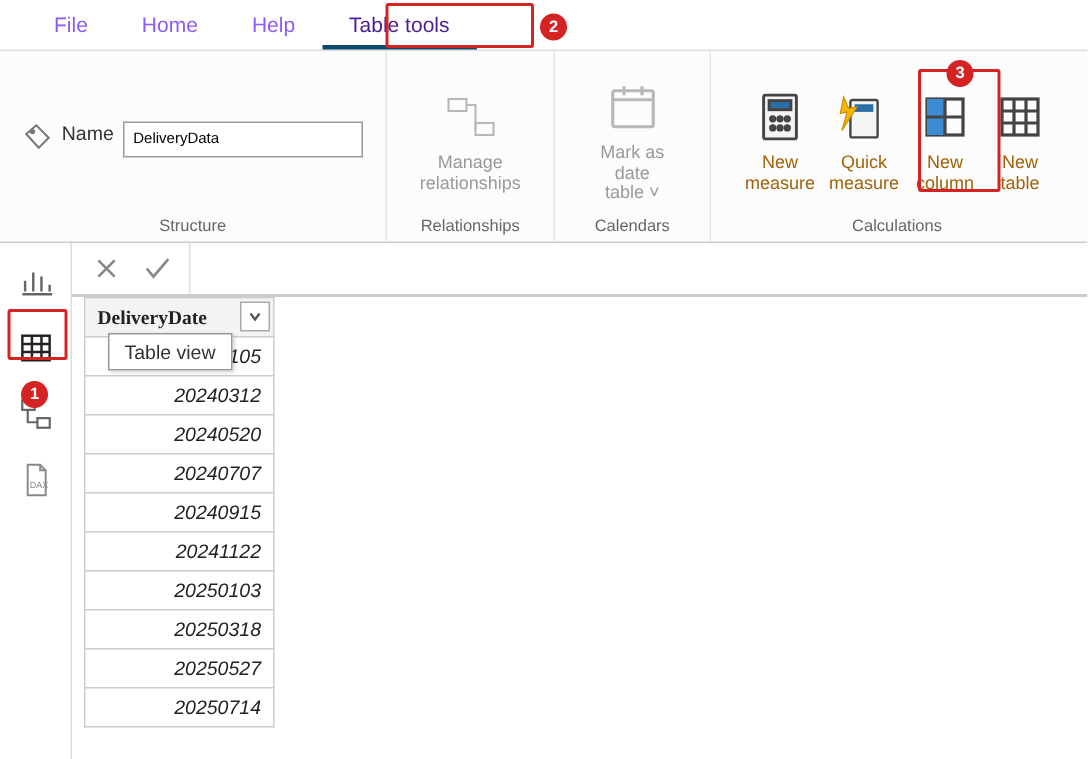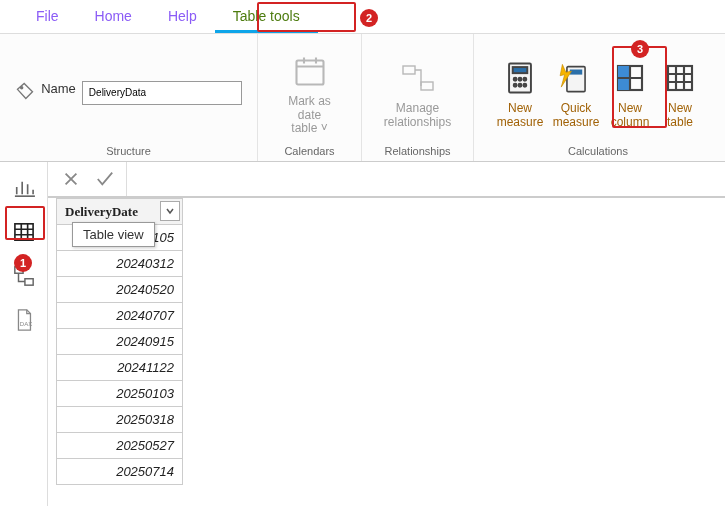--- a/index.html
+++ b/index.html
@@ -22,22 +22,22 @@
     padding-left: 18px;
   }
   .tab {
     padding: 8px 18px 6px;
     font-size: 14px;
     color: #8b5cf6;
     cursor: pointer;
     border-bottom: 2px solid transparent;
   }
   .tab.active {
-    color: #4d7c0f;
-    border-bottom: 3px solid #0ea5e9;
+    color: #4c1d95;
+    border-bottom: 3px solid #0c4a6e;
     font-weight: 500;
   }
   
   .ribbon {
     display: flex;
     height: 128px;
     border-bottom: 1px solid #ccc;
     background: #fcfcfc;
   }
   .ribbon-group {
@@ -234,49 +234,49 @@
               <circle cx="8" cy="8" r="1.3" fill="#777"></circle>
           </svg>
         </span>
         <span class="name-label">Name</span>
         <input class="name-input" value="DeliveryData" style="">
       </div>
     </div>
     <div class="ribbon-group-label">Structure</div>
   </div>
 
-  <div class="ribbon-group" style="width:104px">
-    <div class="ribbon-group-body">
-      <div class="big-btn disabled">
-        <div class="icon-slot">
-          <svg width="36" height="36" viewBox="0 0 24 24" fill="none" stroke="#666" stroke-width="1.4">
-            <rect x="3" y="5" width="18" height="16" rx="1"></rect>
-              <path d="M3 9h18M8 3v4M16 3v4"></path>
-          </svg>
-        </div>
-        <div class="lbl"><span>Mark as date</span><br><span>table</span><span> ˅</span></div>
-      </div>
-    </div>
-    <div class="ribbon-group-label">Calendars</div>
-  </div>
-
   <div class="ribbon-group" style="width:112px">
     <div class="ribbon-group-body">
       <div class="big-btn disabled">
         <div class="icon-slot">
           <svg width="36" height="32" viewBox="0 0 36 32" fill="none" stroke="#666" stroke-width="1.4">
             <rect x="3" y="4" width="12" height="8"></rect>
               <rect x="21" y="20" width="12" height="8"></rect>
             <path d="M15 8h6v16"></path>
           </svg>
         </div>
         <div class="lbl"><span>Manage</span><br><span>relationships</span></div>
       </div>
     </div>
     <div class="ribbon-group-label">Relationships</div>
+  </div>
+
+  <div class="ribbon-group" style="width:104px">
+    <div class="ribbon-group-body">
+      <div class="big-btn disabled">
+        <div class="icon-slot">
+          <svg width="36" height="36" viewBox="0 0 24 24" fill="none" stroke="#666" stroke-width="1.4">
+            <rect x="3" y="5" width="18" height="16" rx="1"></rect>
+              <path d="M3 9h18M8 3v4M16 3v4"></path>
+          </svg>
+        </div>
+        <div class="lbl"><span>Mark as date</span><br><span>table</span><span> ˅</span></div>
+      </div>
+    </div>
+    <div class="ribbon-group-label">Calendars</div>
   </div>
 
   <div class="ribbon-group" style="width:248px;border-right:none">
     <div class="ribbon-group-body" style="gap:0">
       <div class="big-btn" style="width:56px">
         <div class="icon-slot">
           <svg width="30" height="34" viewBox="0 0 24 28" fill="none" stroke="#444" stroke-width="1.6">
             <rect x="3" y="2" width="18" height="24" rx="1" fill="#f4f4f4"></rect>
             <rect x="6" y="5" width="12" height="5" fill="#2a6ea8"></rect>
             <circle cx="8" cy="15" r="1.2" fill="#555"></circle>

